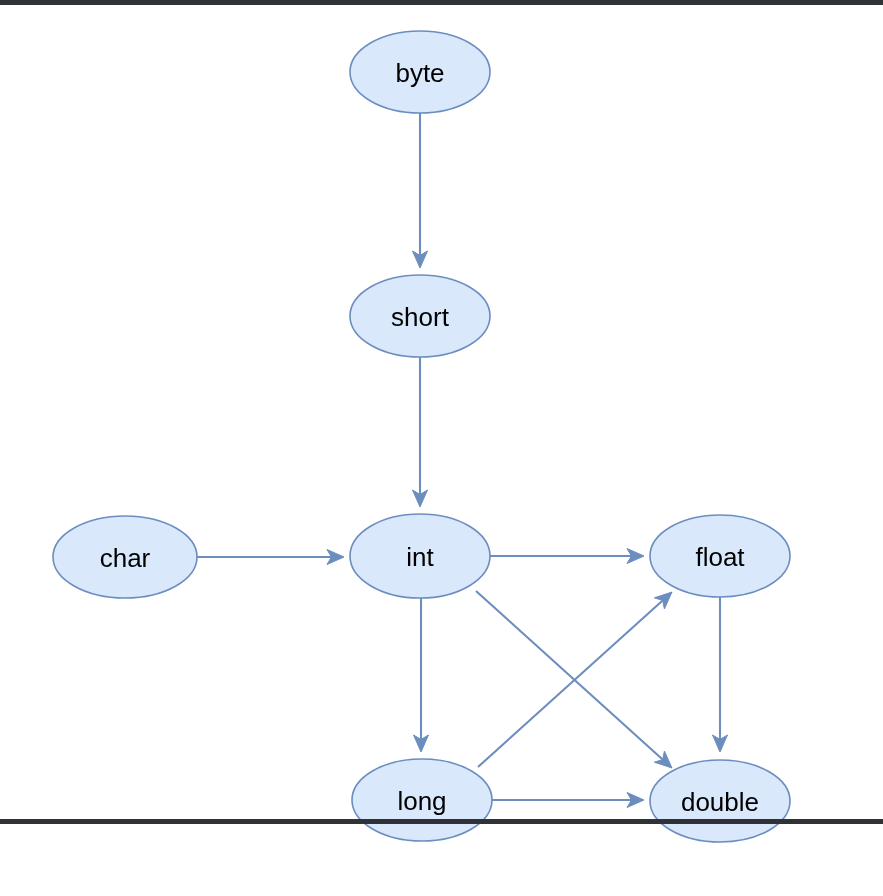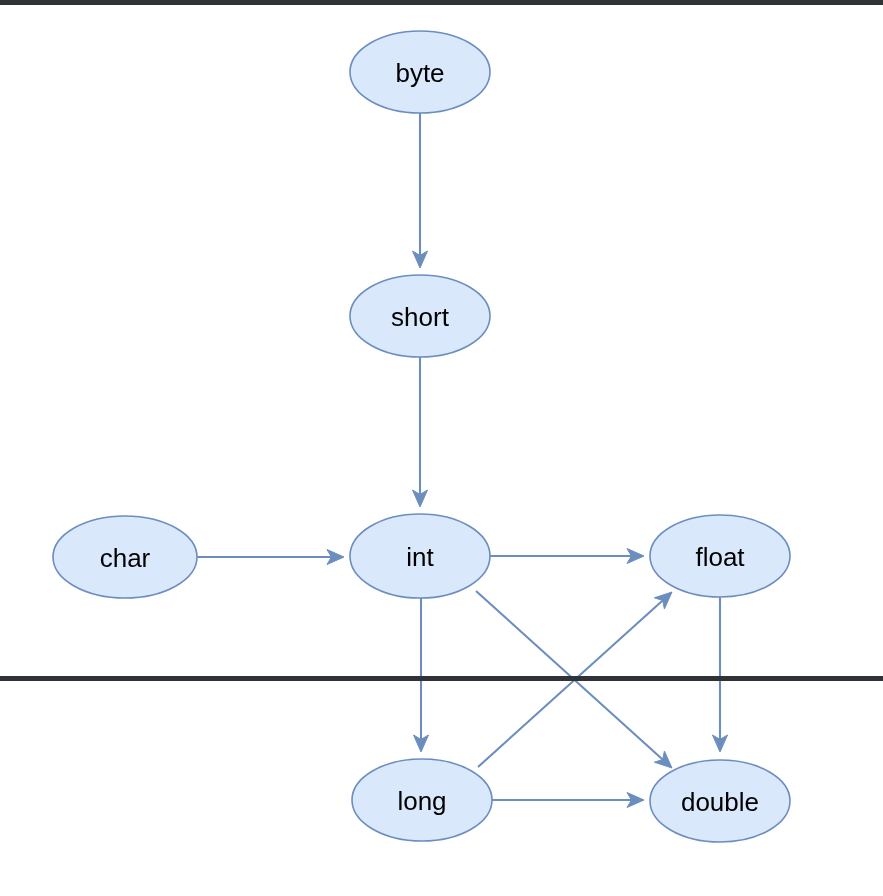--- a/index.html
+++ b/index.html
@@ -9,21 +9,21 @@
   }
   body {
     width: 883px;
     height: 896px;
     font-family: "Liberation Sans", sans-serif;
     overflow: hidden;
   }
   #canvas {
     position: relative;
     width: 883px;
-    height: 681px;
+    height: 824px;
     background: #ffffff;
   }
   .edge-bar-top, .edge-bar-bottom {
     position: absolute;
     left: 0;
     width: 883px;
     height: 5px;
     background: #2f3337;
   }
   .edge-bar-top { top: 0; }

